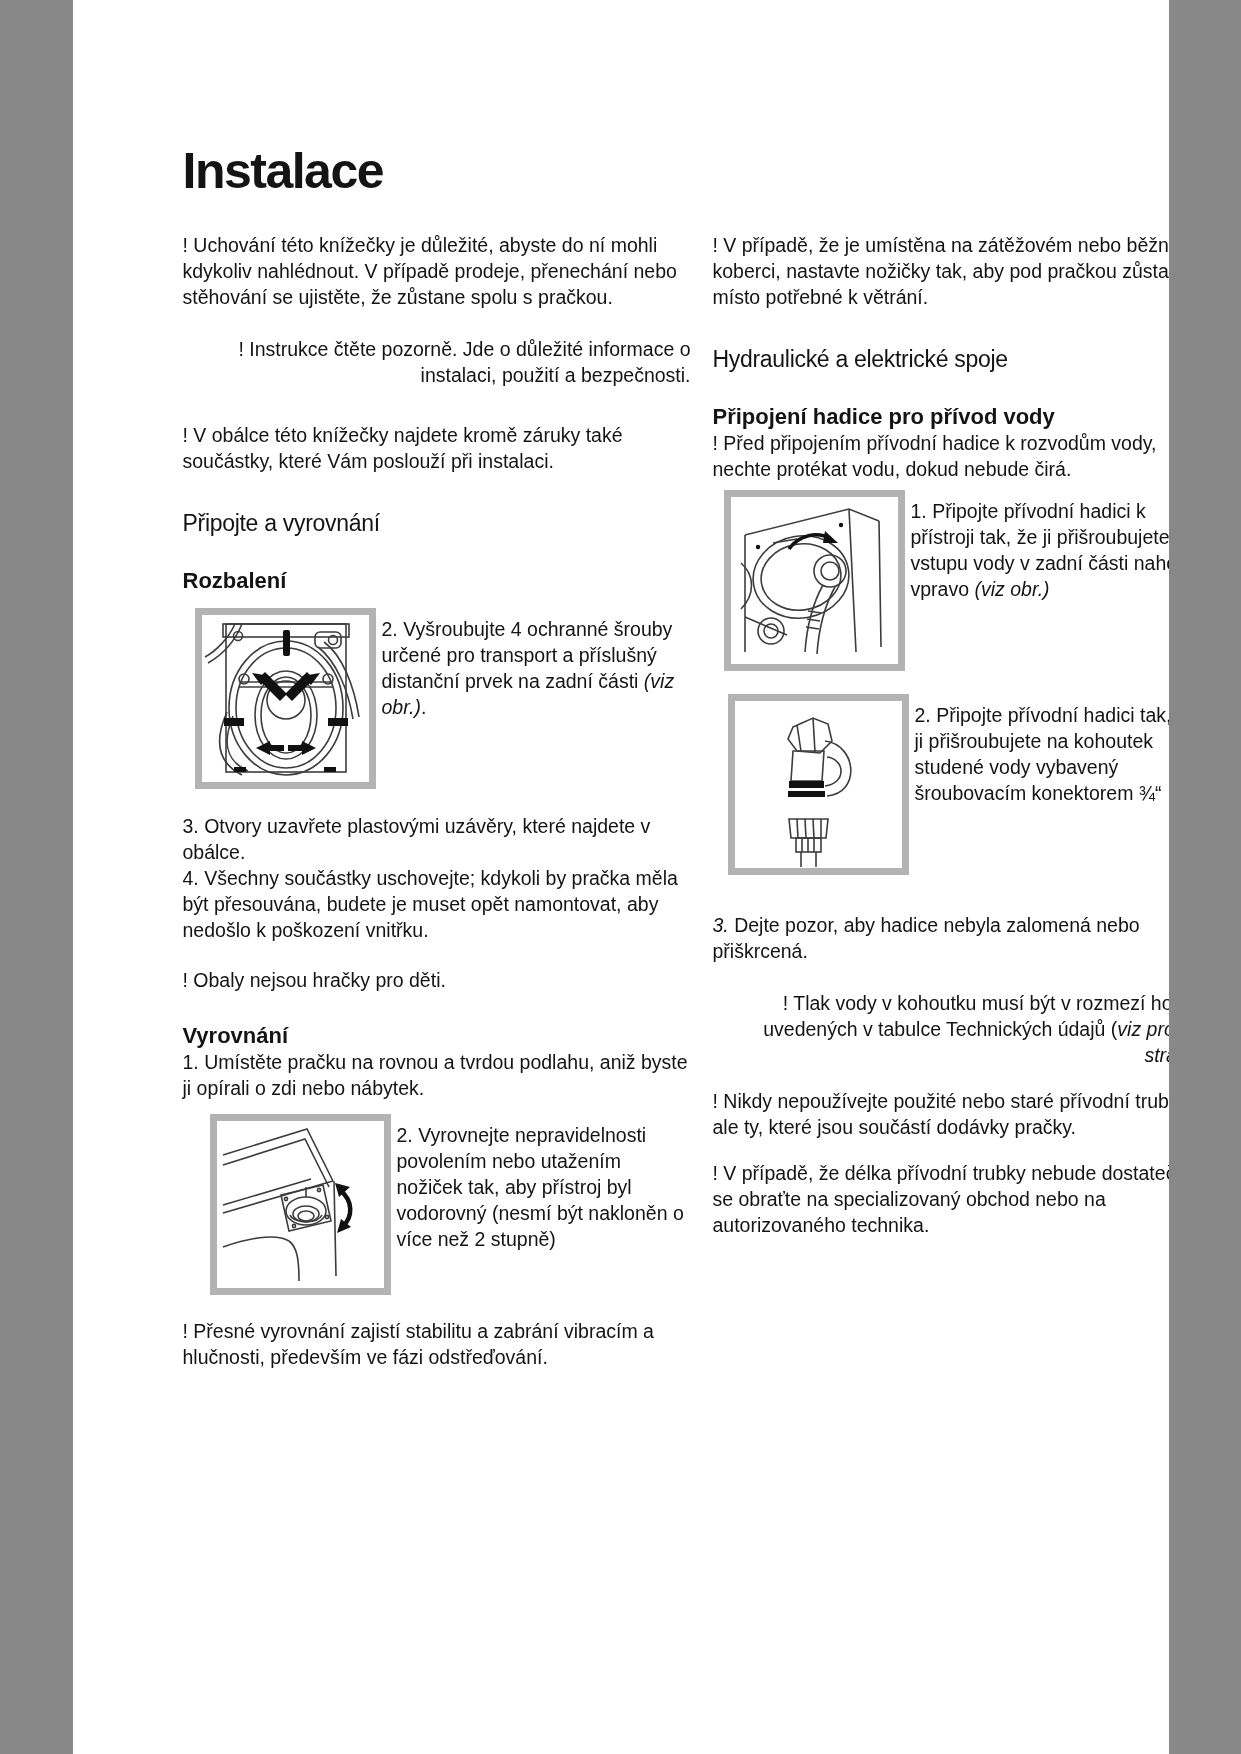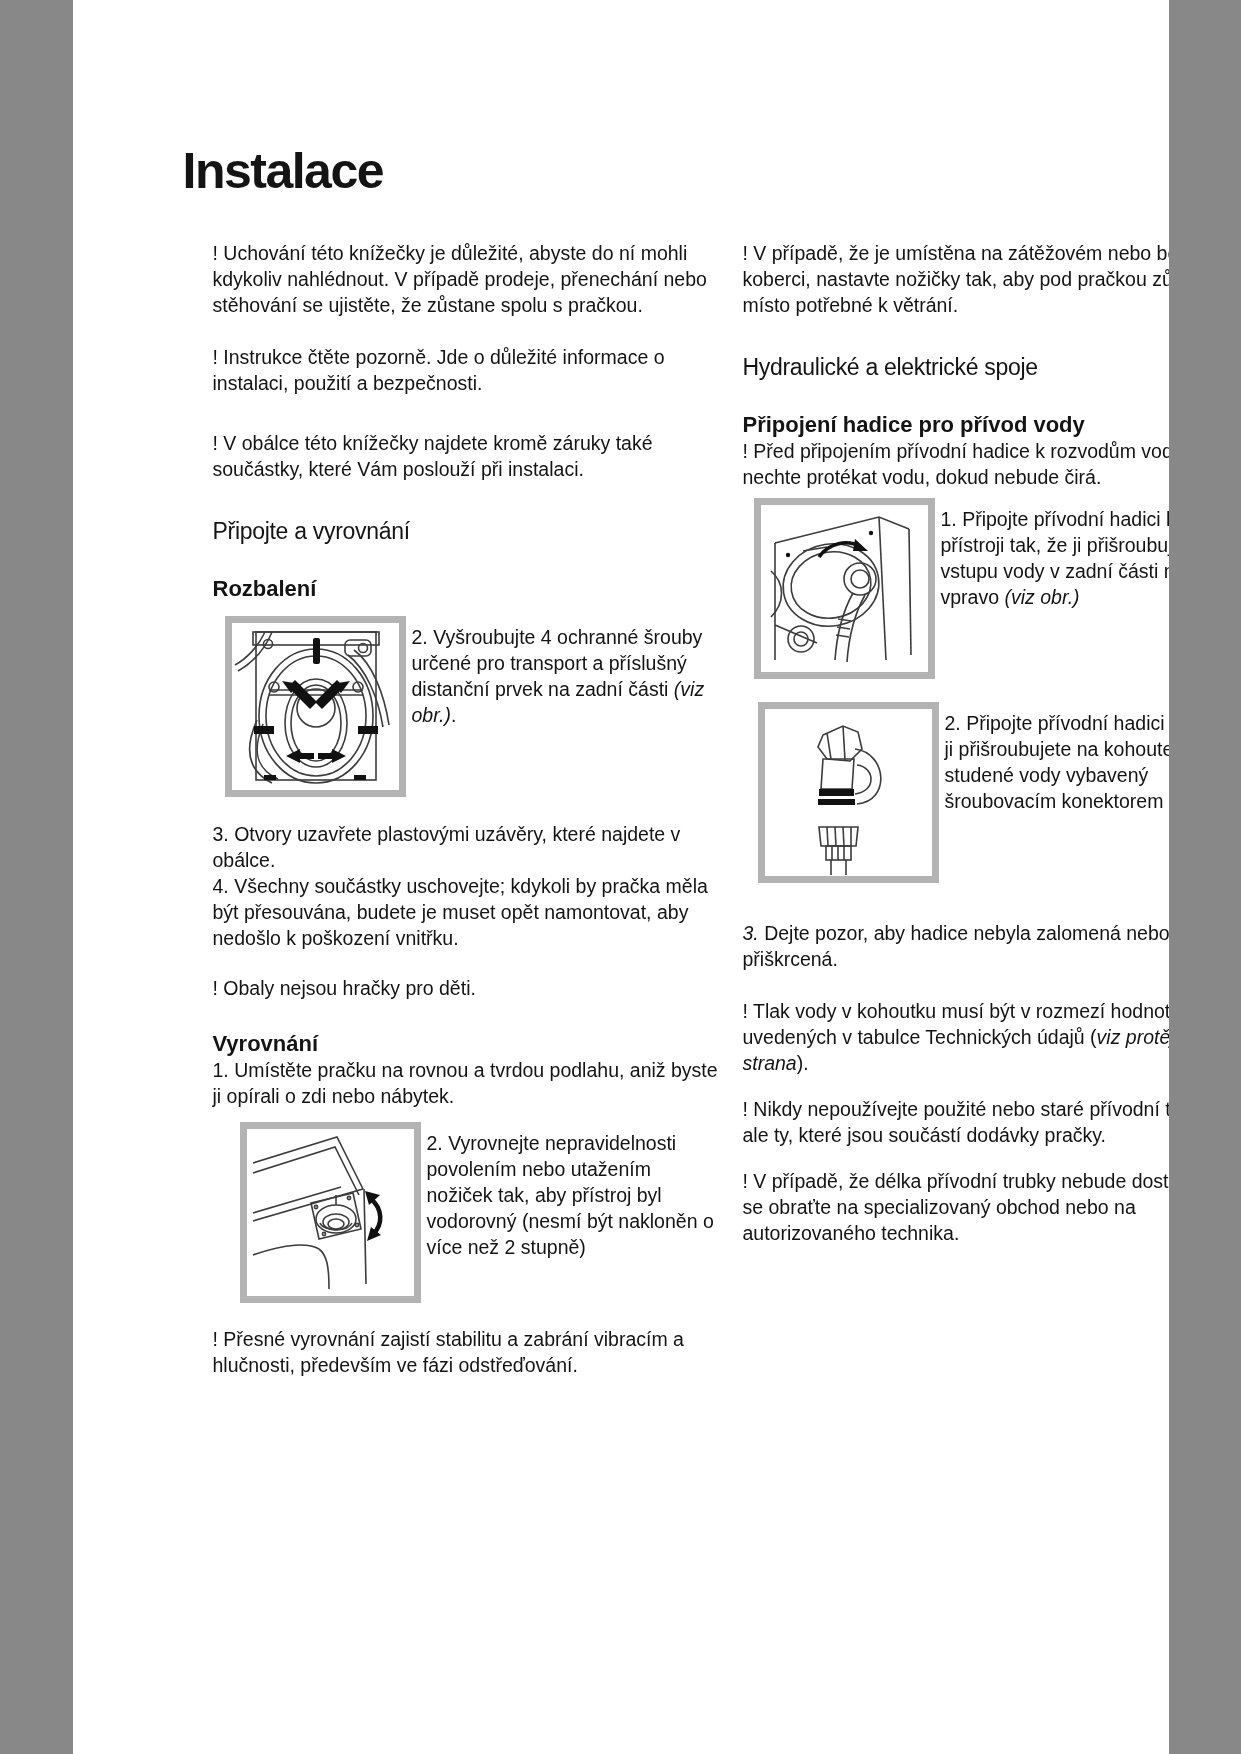--- a/index.html
+++ b/index.html
@@ -10,31 +10,31 @@
     font-family:"Liberation Sans","DejaVu Sans",sans-serif;
     color:#141414;
     margin:0 auto;
     overflow:hidden;
   }
   .doc-title{
     position:absolute;left:110px;top:146px;
     font-size:50px;font-weight:bold;letter-spacing:-1.5px;line-height:1;
     margin:0;
   }
-  .col{position:absolute;top:240px;font-size:19.5px;line-height:26px;margin-left:30px;}
+  .col{position:absolute;top:232px;font-size:19.5px;line-height:26px;}
   .col-left{left:110px;width:508px;}
   .col-right{left:640px;width:498px;}
   p{margin:0;}
   .mt13{margin-top:13px;}
   .mt8{margin-top:8px;}
   .mt14{margin-top:14px;}
   .mt20{margin-top:20px;}
   .mt23{margin-top:23px;}
   .mt24{margin-top:24px;}
-  .mt26{margin-top:26px;}
+  .mt26{margin-top:26px;text-align:right;}
   .mt34{margin-top:34px;}
   .mt37{margin-top:37px;}
   h2.section{
     font-size:23px;line-height:30px;font-weight:normal;margin:34px 0 0 0;letter-spacing:-0.3px;
   }
   h3.sub{
     font-size:22px;line-height:26px;font-weight:bold;margin:30px 0 0 0;
   }
   h3.tight{margin-bottom:0;}
   .it{font-style:italic;}

